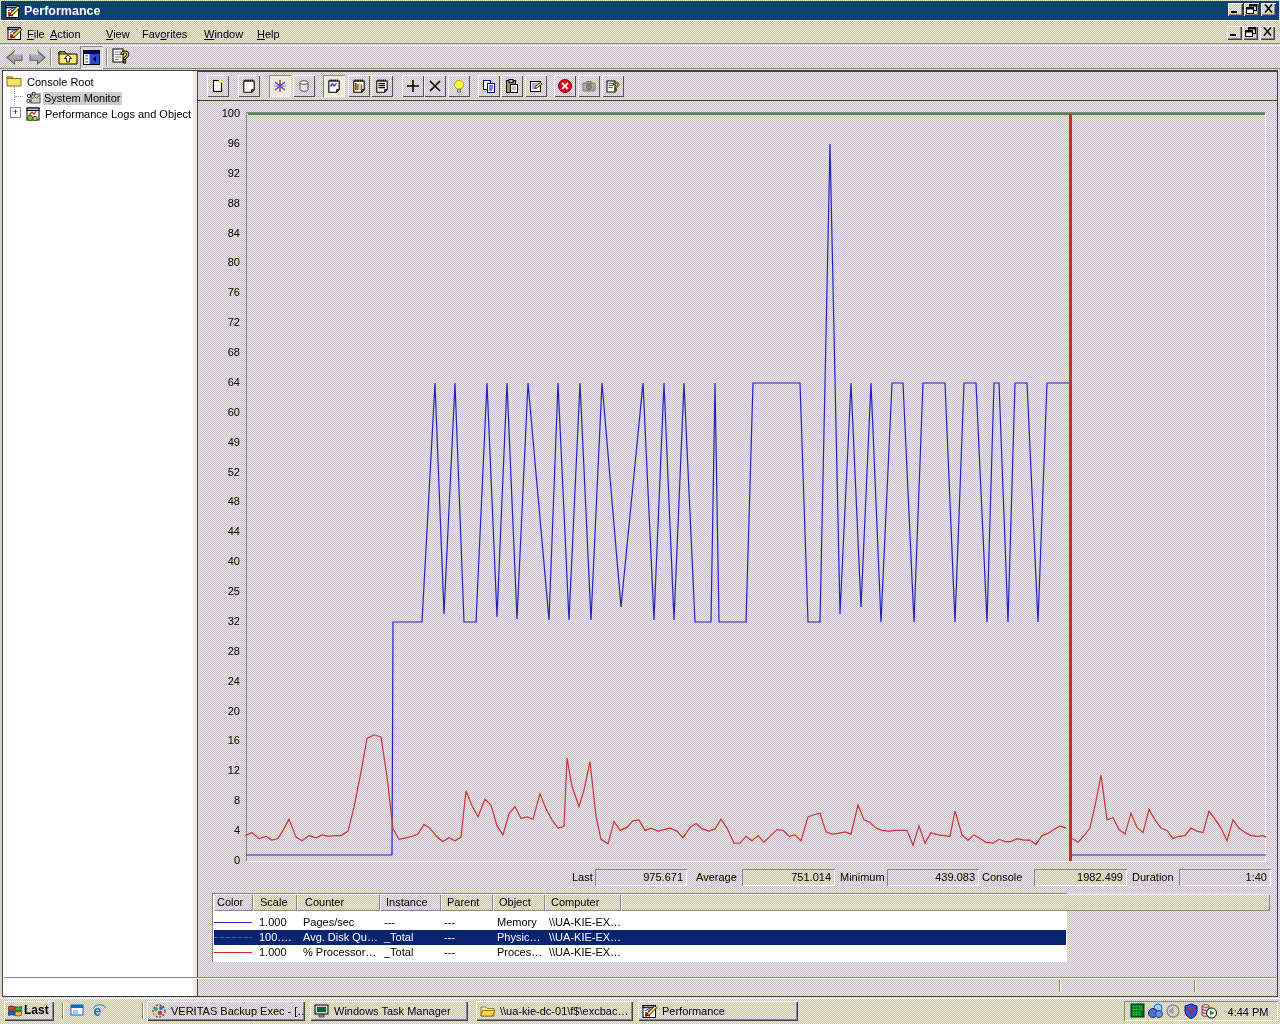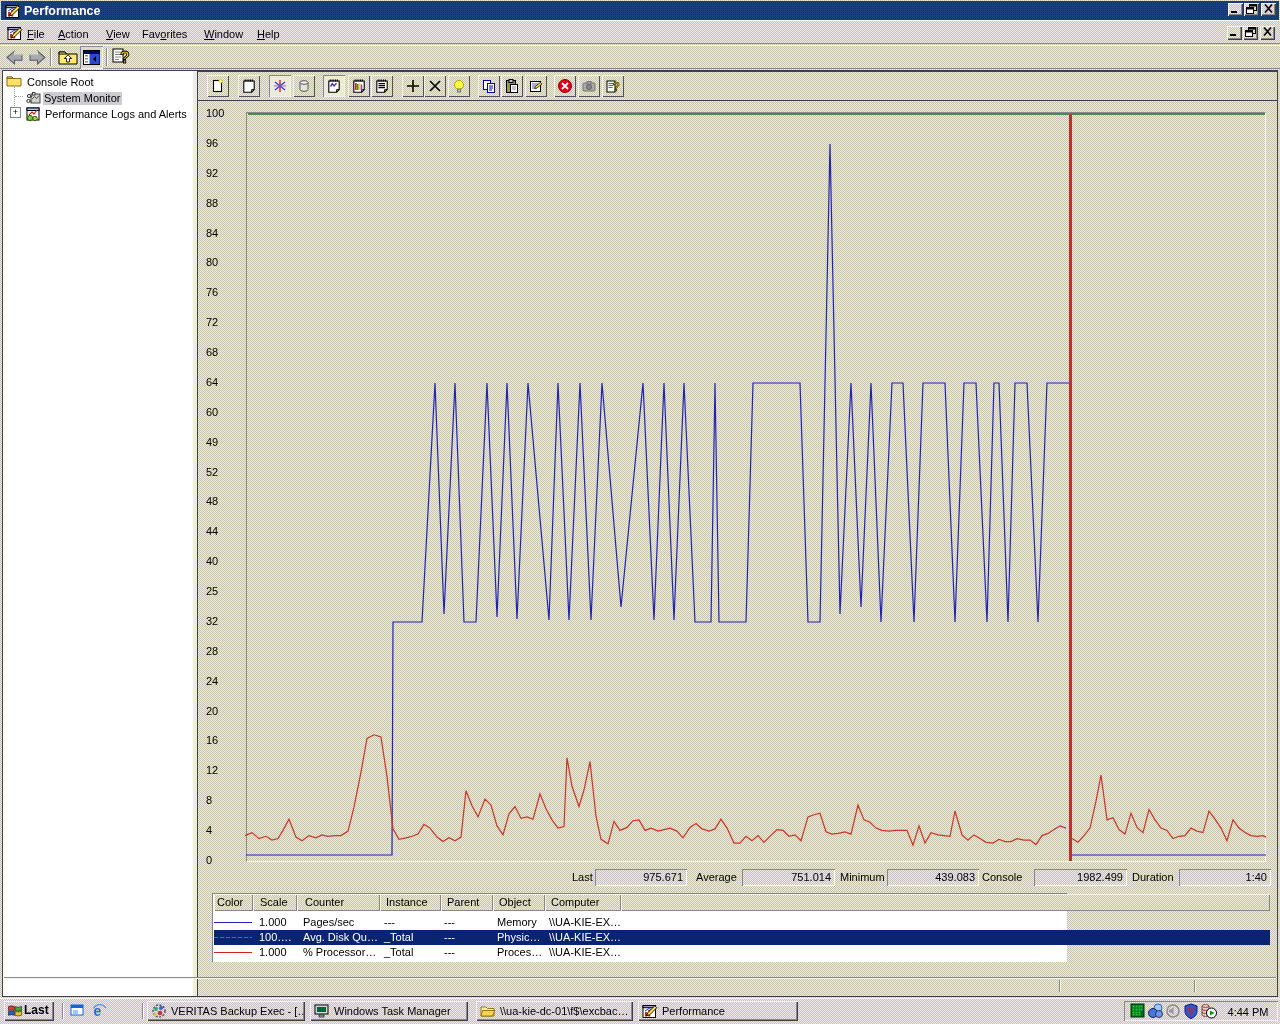--- a/index.html
+++ b/index.html
@@ -4,21 +4,21 @@
 *{margin:0;padding:0;box-sizing:border-box}
 html,body{width:1280px;height:1024px;overflow:hidden}
 body{font-family:"Liberation Sans",sans-serif;font-size:11px;color:#000;position:relative;background:#c9c9cd}
 .d{background-color:#c2c2c6;background-image:conic-gradient(#f2eec4 0 25%,rgba(0,0,0,0) 0 50%,#f4e8e0 0 75%,rgba(0,0,0,0) 0);background-size:2px 2px}
 .dn{background-color:#0c4a70;background-image:conic-gradient(#283093 0 25%,rgba(0,0,0,0) 0 50%,#1c2a80 0 75%,rgba(0,0,0,0) 0);background-size:2px 2px}
 .abs{position:absolute}
 .raised{box-shadow:inset 1px 1px 0 #f4f2ec,inset -1px -1px 0 #404040,inset -2px -2px 0 #87878f}
 .raised2{box-shadow:inset 1px 1px 0 #f4f2ec,inset -1px -1px 0 #505058}
 .sunk{box-shadow:inset 1px 1px 0 #87878f,inset -1px -1px 0 #f4f2ec}
 .u{text-decoration:underline}
-.ylab{position:absolute;right:1040px;width:34px;text-align:left;height:13px;font-size:11px}
+.ylab{position:absolute;right:1040px;width:34px;text-align:right;height:13px;font-size:11px}
 .statlab{position:absolute;top:871px;font-size:11px}
 .statbox{position:absolute;top:869px;height:17px;box-shadow:inset 1px 1px 0 #87878f,inset -1px -1px 0 #fff;padding:2px 4px 0 0;text-align:right;font-size:11px}
 .hcell{position:absolute;top:0;height:17px;box-shadow:inset 1px 1px 0 #f4f2ec,inset -1px -1px 0 #87878f;padding:2px 0 0 5px;font-size:11px}
 .lcell{position:absolute;font-size:11px;white-space:nowrap}
 .tsk{position:absolute;top:1001px;height:20px;box-shadow:inset 1px 1px 0 #f4f2ec,inset -1px -1px 0 #404040,inset -2px -2px 0 #87878f;font-size:11px;white-space:nowrap;overflow:hidden}
 .tsk svg,.tsk span{vertical-align:middle}
 </style></head>
 <body class="d">
 
 <div class="abs dn" style="left:1px;top:1px;width:1278px;height:19px">
@@ -48,21 +48,21 @@
 <div class="abs d" style="left:0;top:20px;width:1280px;height:24px;border-top:1px solid #f6f4ee;border-bottom:1px solid #87878f">
   <div class="abs" style="left:7px;top:4px"><svg width="16" height="16" viewBox="0 0 16 16">
         <rect x="1" y="2.5" width="12.5" height="12" fill="#fff" stroke="#000"></rect>
         <rect x="1" y="2.5" width="12.5" height="2.2" fill="#9aa2b2" stroke="#000"></rect>
         <rect x="3" y="9" width="2" height="4.5" fill="#d02818"></rect>
         <rect x="6.2" y="7" width="2" height="6.5" fill="#d02818"></rect>
         <path d="M3 8 L7 5.5 L11 7.5" stroke="#2040c0" fill="none"></path>
         <path d="M14 1.5 L7 8.5 l-1.2 3.2 3.2-1.2 7-7z" fill="#ffdf4e" stroke="#000" stroke-width="0.9" transform="translate(-1.2,1.2)"></path>
       </svg></div>
   <div class="abs" style="left:27px;top:7px"><span class="u">F</span>ile</div>
-  <div class="abs" style="left:58px;top:7px"><span class="u">A</span>ction</div>
+  <div class="abs" style="left:50px;top:7px"><span class="u">A</span>ction</div>
   <div class="abs" style="left:106px;top:7px"><span class="u">V</span>iew</div>
   <div class="abs" style="left:142px;top:7px">Fav<span class="u">o</span>rites</div>
   <div class="abs" style="left:204px;top:7px"><span class="u">W</span>indow</div>
   <div class="abs" style="left:257px;top:7px"><span class="u">H</span>elp</div>
 </div>
 <div class="abs raised d" style="left:1227px;top:26px;width:15px;height:14px;text-align:center"><svg width="13" height="11" viewBox="0 0 13 11">
       <rect x="2" y="8" width="6" height="2" fill="#000"></rect>
     </svg></div>
 <div class="abs raised d" style="left:1243px;top:26px;width:15px;height:14px;text-align:center"><svg width="13" height="11" viewBox="0 0 13 11">
       <rect x="4.5" y="1.5" width="7" height="6" fill="none" stroke="#000"></rect>
@@ -128,21 +128,21 @@
   <div class="abs" style="left:11px;top:16px;width:1px;height:21px;border-left:1px dotted #9a9aa2"></div>
   <div class="abs" style="left:12px;top:25px;width:8px;height:1px;border-top:1px dotted #9a9aa2"></div>
   <div class="abs" style="left:7px;top:36px;width:11px;height:11px;border:1px solid #848488;background:#fff;font-size:9px;line-height:9px;text-align:center">+</div>
   <div class="abs" style="left:22px;top:35px"><svg width="17" height="16" viewBox="0 0 17 16">
         <rect x="2" y="2" width="12" height="12" fill="#fff" stroke="#000"></rect>
         <rect x="2" y="2" width="12" height="2.5" fill="#9cf" stroke="#000"></rect>
         <path d="M4 9 l3-3 2 2 3-4" stroke="#c22" stroke-width="1.2" fill="none"></path>
         <circle cx="5" cy="12" r="2.6" fill="#7c4" stroke="#360"></circle>
         <circle cx="10" cy="12.5" r="2.2" fill="#bc4" stroke="#360"></circle>
       </svg></div>
-  <div class="abs" style="left:42px;top:37px">Performance Logs and Alerts</div>
+  <div class="abs" style="left:42px;top:37px">Performance Logs and Object</div>
 </div>
 
 <div class="abs" style="left:193px;top:71px;width:4px;height:925px;background:#eeece4"></div>
 
 <div class="abs d" style="left:197px;top:71px;width:1080px;height:925px;border-left:1px solid #404048;border-top:1px solid #404048"></div>
 <div class="abs raised2" style="left:207px;top:75px;width:22px;height:22px;text-align:center;padding-top:3px"><svg width="16" height="16" viewBox="0 0 16 16">
       <rect x="3.5" y="2.5" width="8" height="11" fill="#fff" stroke="#000" stroke-width="1.1"></rect>
       <path d="M10.5 1 l2.2 2.2 -2.2 2.2 -2.2 -2.2z" fill="#ff6" stroke="#cc0" stroke-width="0.5"></path>
     </svg></div>
 <div class="abs raised2" style="left:238px;top:75px;width:22px;height:22px;text-align:center;padding-top:3px"><svg width="16" height="16" viewBox="0 0 16 16">
@@ -283,21 +283,21 @@
 </div>
 <div class="abs" style="left:214px;top:915px;width:1056px;height:15px;color:#000;padding-top:1px">
     <div class="abs" style="left:0px;top:7px;width:38px;height:1px;background:#2222cc"></div>
     <div class="lcell" style="left:45px">1.000</div>
     <div class="lcell" style="left:89px">Pages/sec</div>
     <div class="lcell" style="left:170px">---</div>
     <div class="lcell" style="left:230px">---</div>
     <div class="lcell" style="left:283px">Memory</div>
     <div class="lcell" style="left:335px">\\UA-KIE-EX…</div>
   </div>
-<div class="abs" style="left:214px;top:930px;width:1056px;height:15px;background:#0a2472;color:#fff;padding-top:1px">
+<div class="abs" style="left:214px;top:930px;width:852px;height:15px;background:#0a2472;color:#fff;padding-top:1px">
     <div class="abs" style="left:0px;top:7px;width:38px;height:1px;background:repeating-linear-gradient(90deg,#2d8a3d 0 4px,#104a20 4px 6px)"></div>
     <div class="lcell" style="left:45px">100….</div>
     <div class="lcell" style="left:89px">Avg. Disk Qu…</div>
     <div class="lcell" style="left:170px">_Total</div>
     <div class="lcell" style="left:230px">---</div>
     <div class="lcell" style="left:283px">Physic…</div>
     <div class="lcell" style="left:335px">\\UA-KIE-EX…</div>
   </div>
 <div class="abs" style="left:214px;top:945px;width:1056px;height:15px;color:#000;padding-top:1px">
     <div class="abs" style="left:0px;top:7px;width:38px;height:1px;background:#cc2222"></div>

